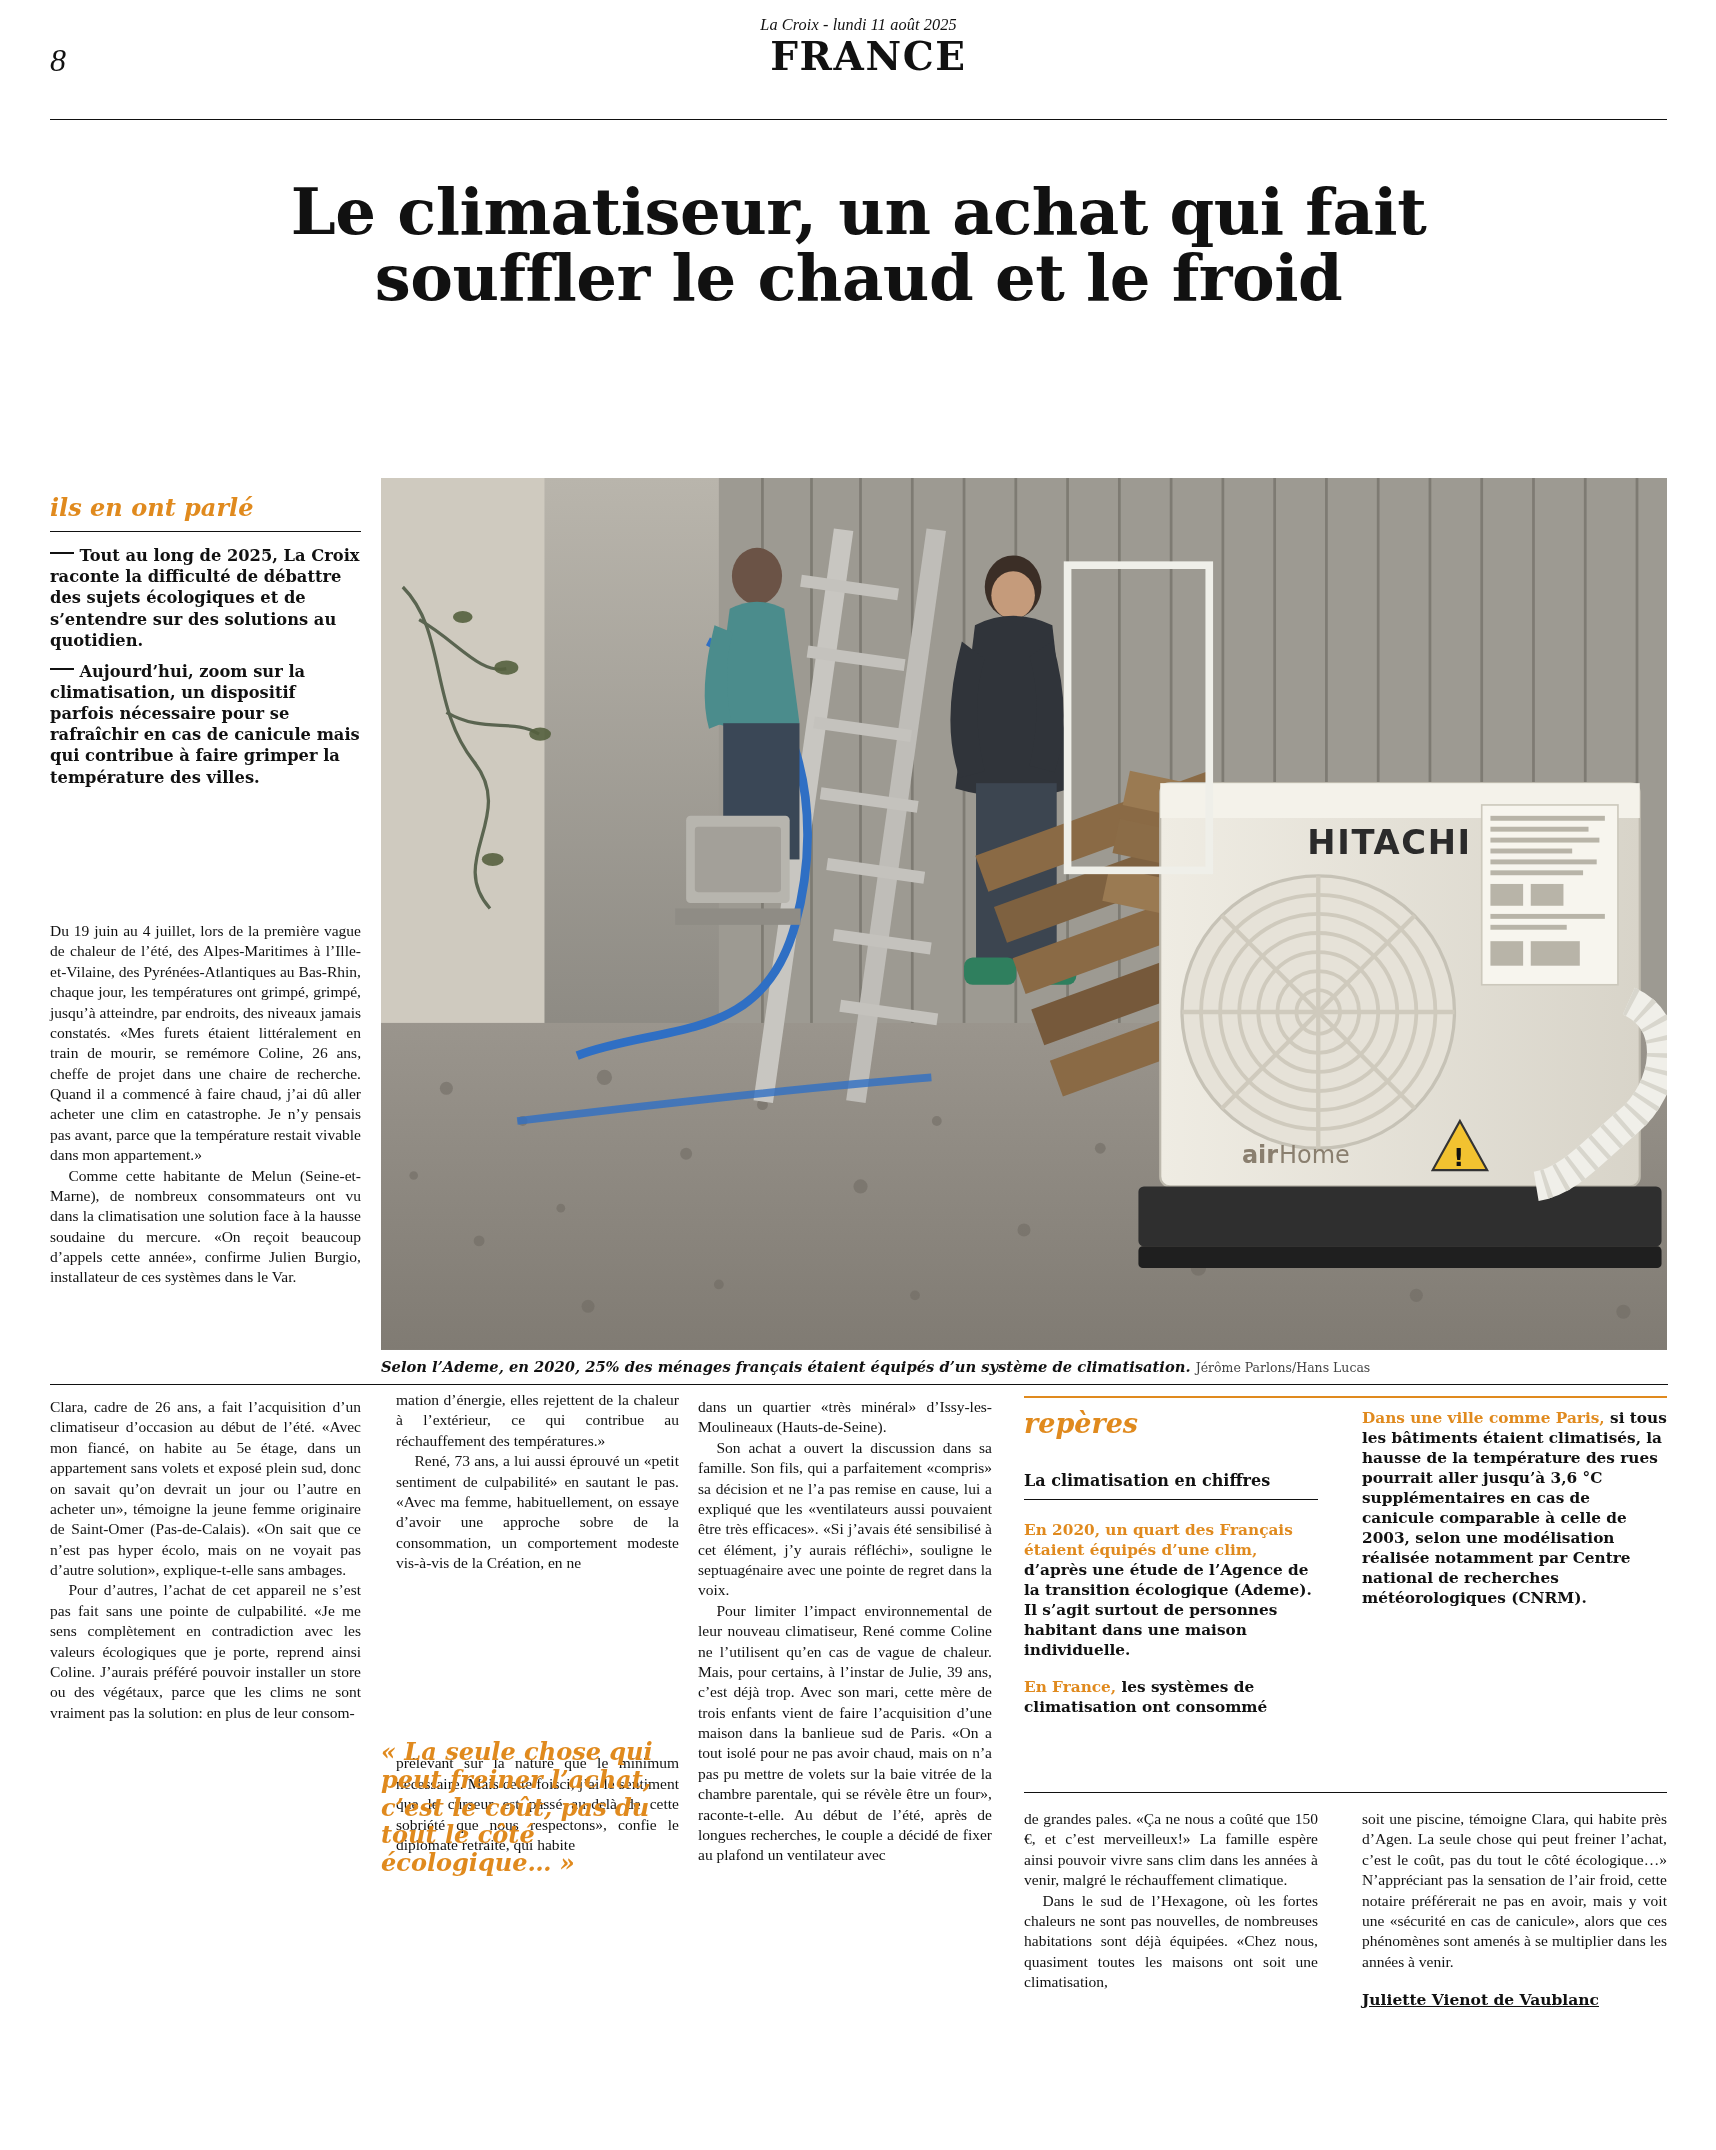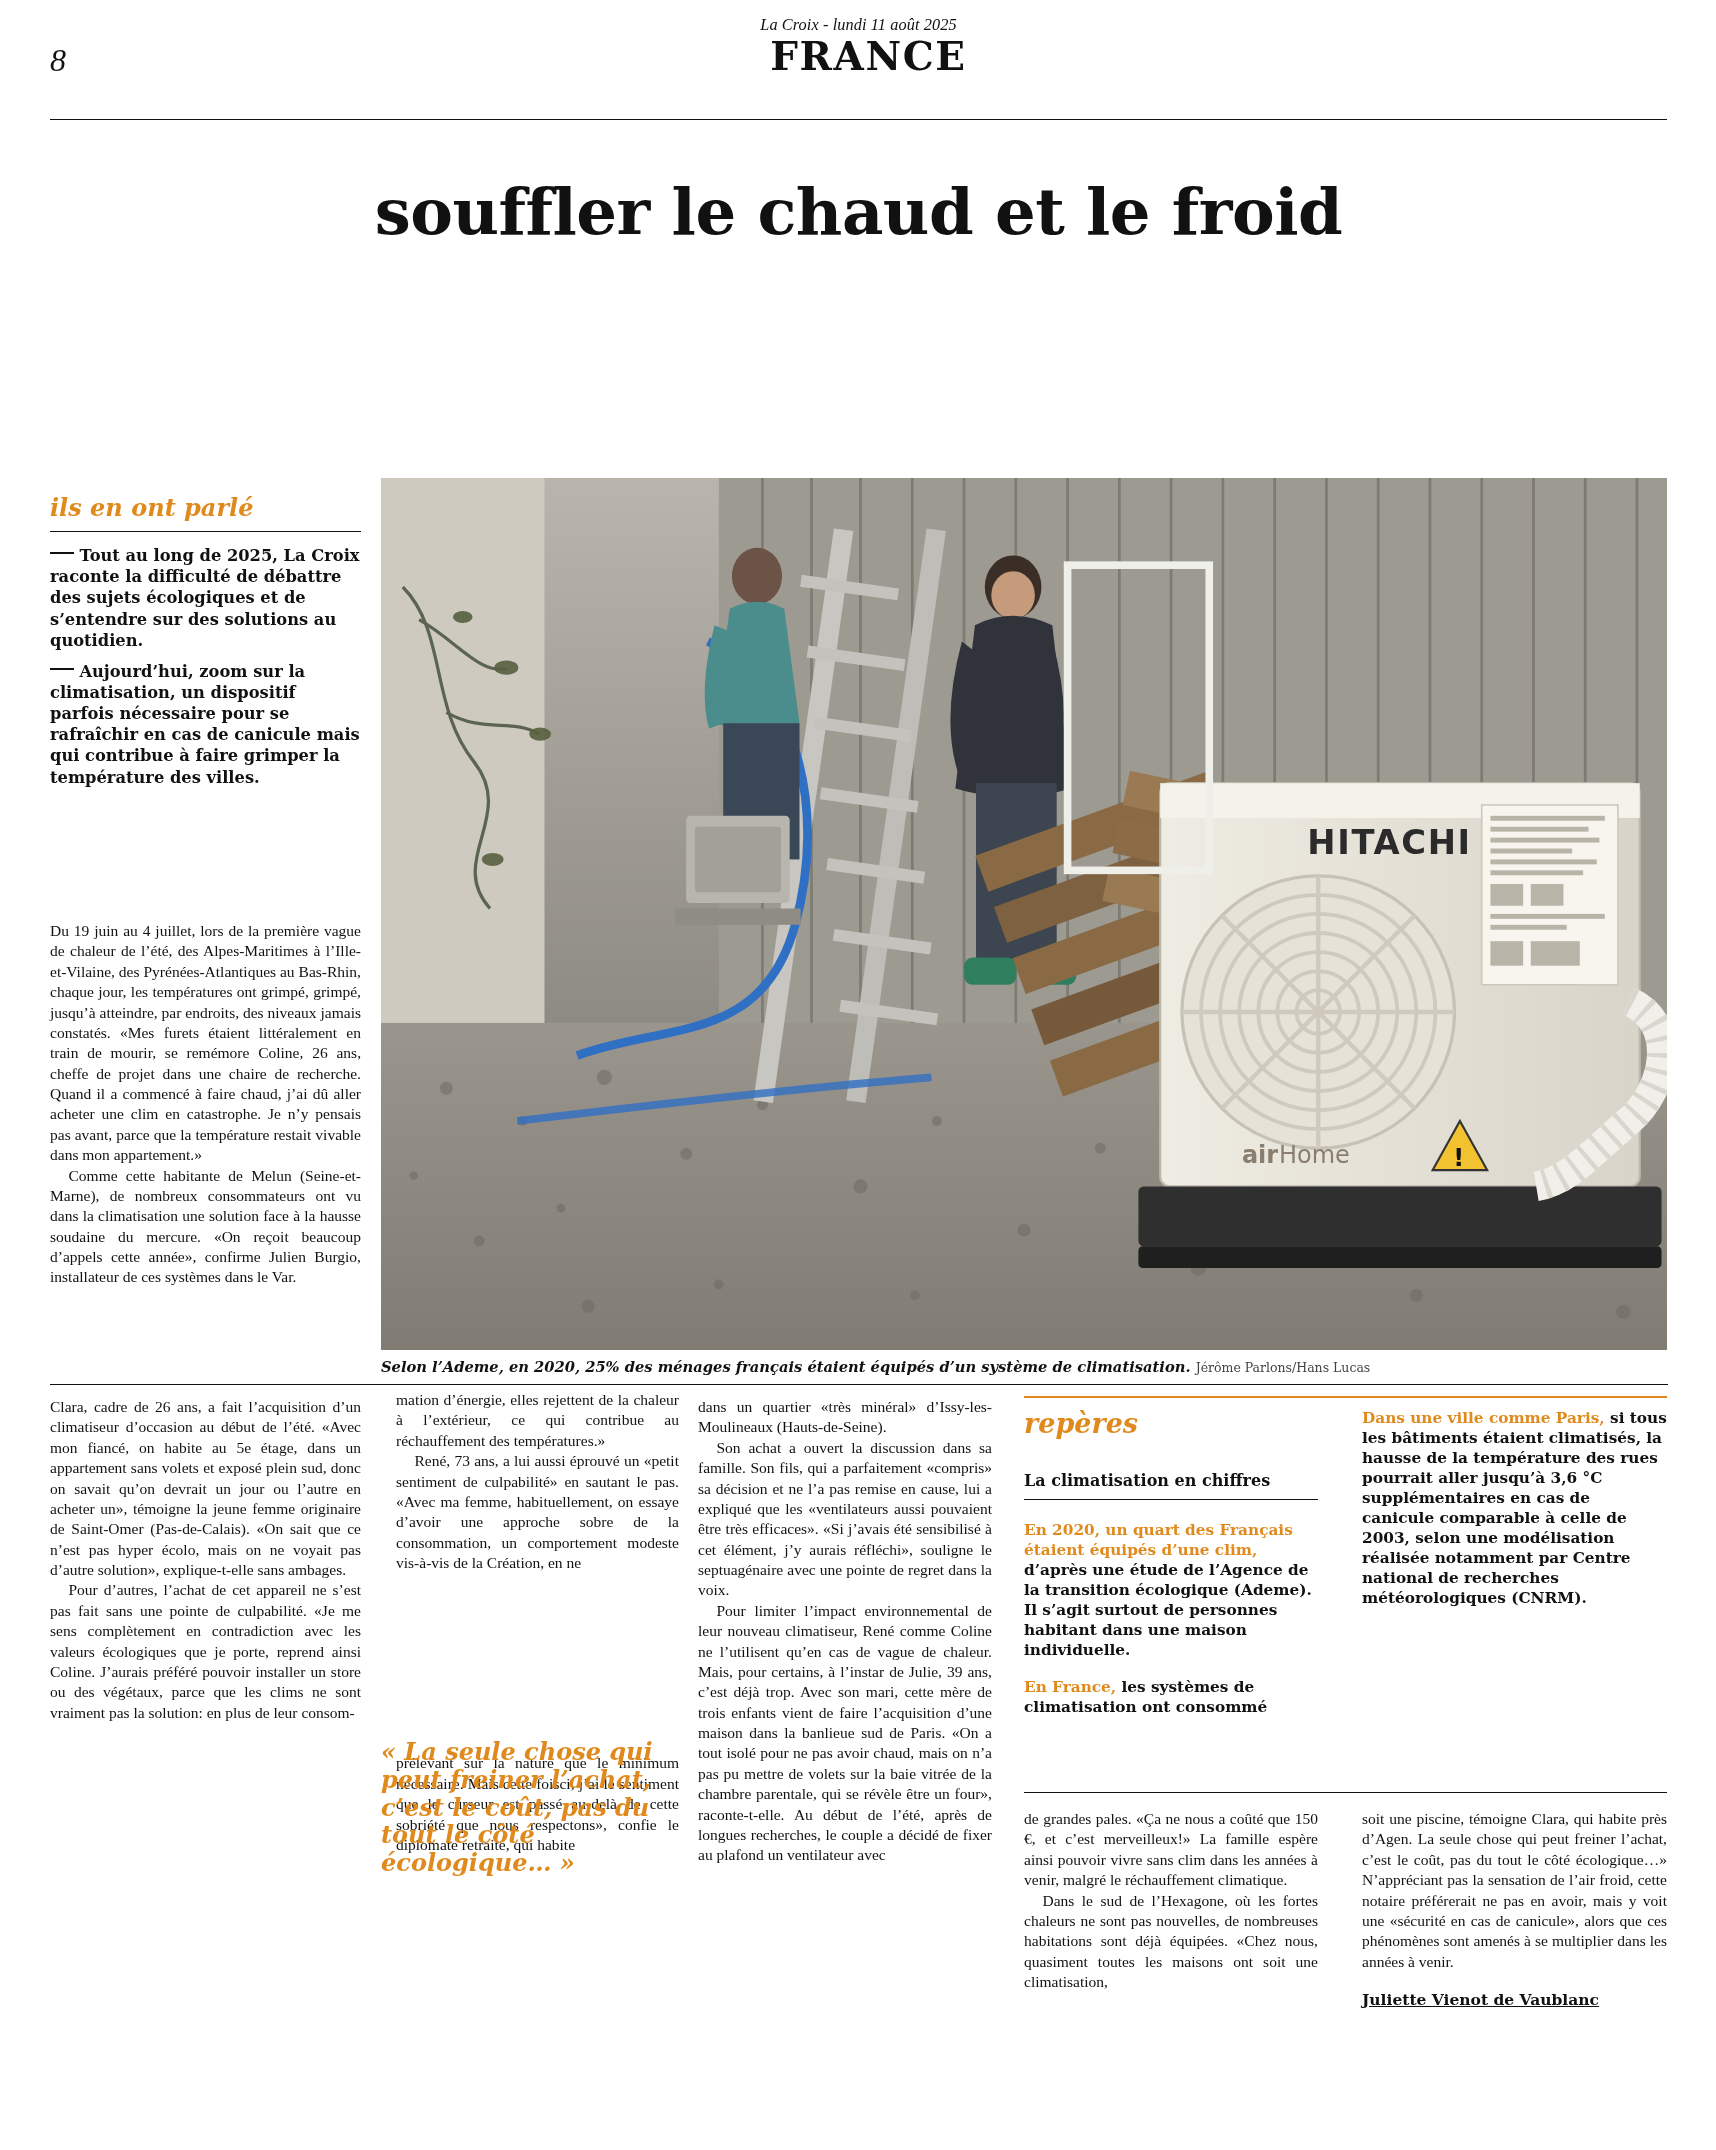--- a/index.html
+++ b/index.html
@@ -137,20 +137,21 @@
 <body>
 
 <div class="page">
 
   <div class="masthead">La Croix - lundi 11 août 2025</div>
   <div class="folio">8</div>
   <div class="section-title">FRANCE</div>
   <div class="rule-top"></div>
 
   <h1 class="headline">
+    <span>Le climatiseur, un achat qui fait</span>
     <span class="l2">souffler le chaud et le froid</span>
   </h1>
 
   <div class="kicker">ils en ont parlé</div>
   <div class="kicker-rule"></div>
   <div class="standfirst">
     <p><span class="dash"></span><span>Tout au long de 2025, La Croix raconte la difficulté de débattre des sujets écologiques et de s’entendre sur des solutions au quotidien.</span></p>
     <p><span class="dash"></span><span>Aujourd’hui, zoom sur la climatisation, un dispositif parfois nécessaire pour se rafraîchir en cas de canicule mais qui contribue à faire grimper la température des villes.</span></p>
   </div>
 

